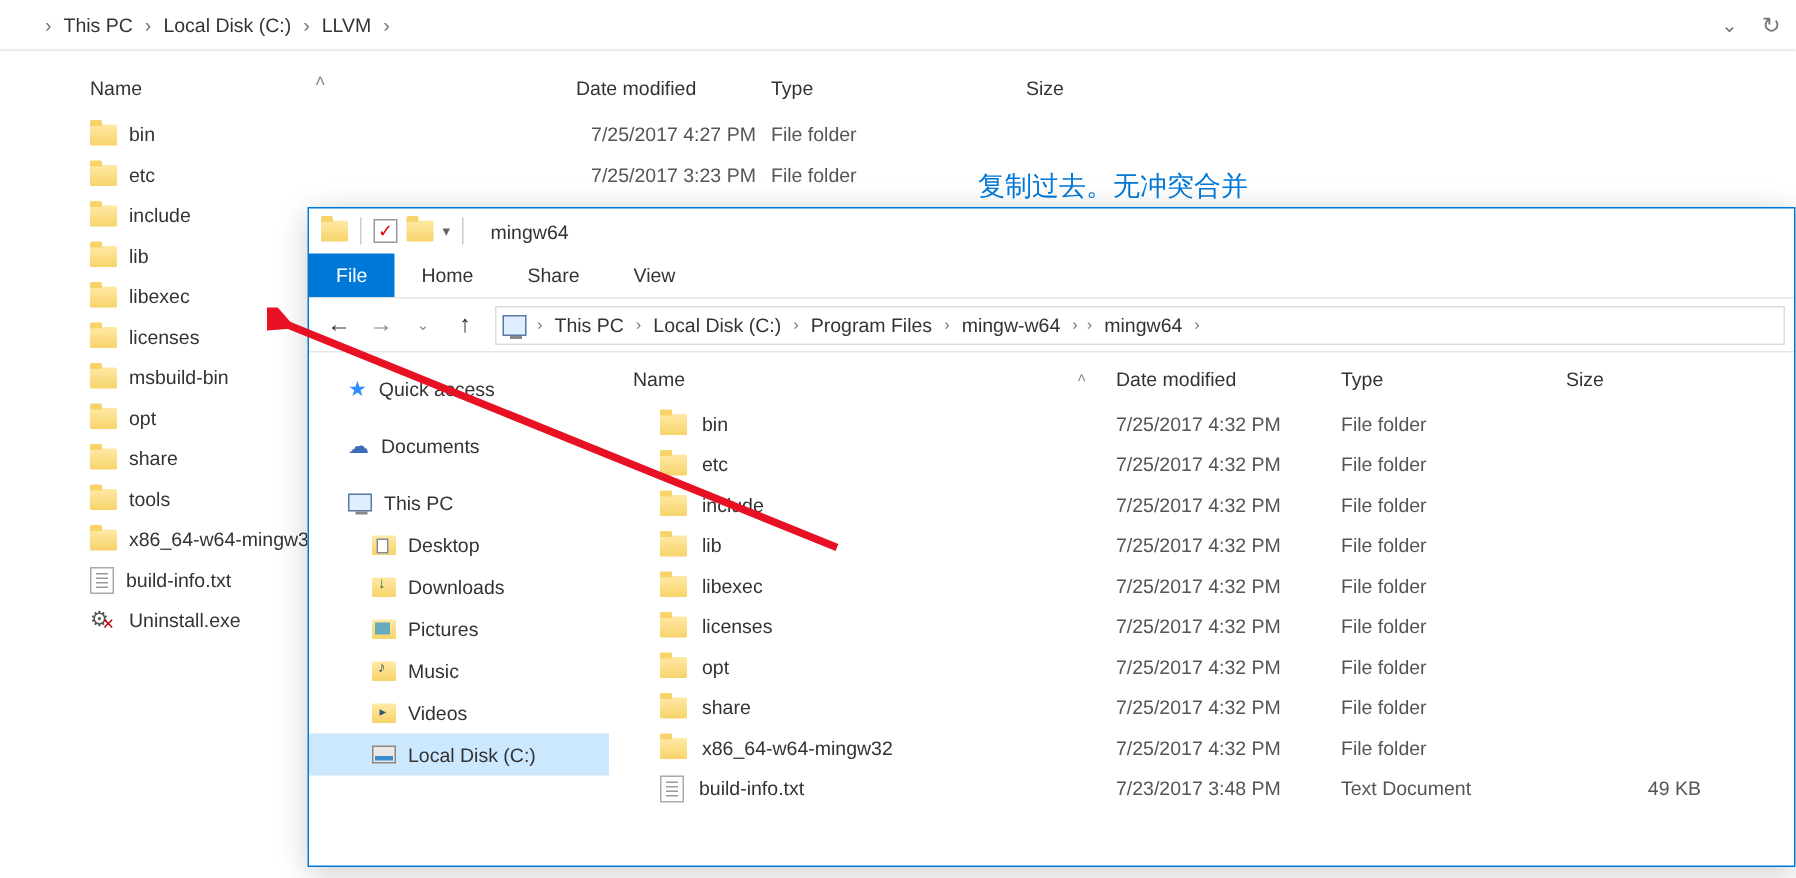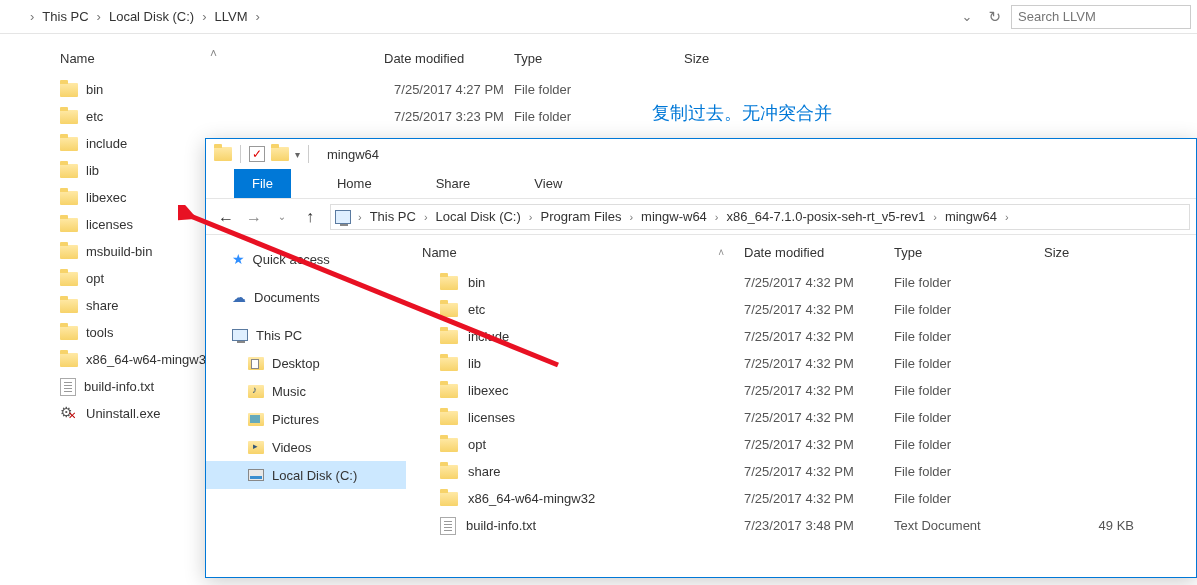--- a/index.html
+++ b/index.html
@@ -24,32 +24,32 @@
   .list1 .c-date { width: 130px; color: #555; text-align: center; }
   .list1 .c-type { width: 170px; color: #555; }
   .ico-folder { width: 18px; height: 14px; display: inline-block; background: linear-gradient(#ffe9a6,#f7d36a); border-radius: 1px; position: relative; }
   .ico-folder::before { content:""; position:absolute; top:-3px; left:0; width:8px; height:4px; background:#f7d36a; border-radius:1px 1px 0 0; }
   .ico-txt { width:16px; height:18px; display:inline-block; background:#fff; border:1px solid #aaa; position:relative; }
   .ico-txt::before { content:""; position:absolute; top:3px; left:3px; right:3px; height:1px; background:#999; box-shadow:0 3px 0 #999,0 6px 0 #999,0 9px 0 #999; }
   .ico-exe { width:18px; height:16px; display:inline-block; position:relative; }
   .ico-exe::before { content:"⚙"; position:absolute; font-size:14px; color:#555; left:0; top:-2px; }
   .ico-exe::after { content:"✕"; position:absolute; font-size:10px; color:#b00; left:8px; top:4px; }
 
-  .note { position:absolute; left:652px; top:101px; color:#0078d7; font-size:18px; }
+  .note { position:absolute; left:652px; top:112px; color:#0078d7; font-size:18px; }
 
   
   .win2 { position:absolute; left:205px; top:138px; width:992px; height:440px; background:#fff; border:1px solid #0078d7; box-shadow:0 4px 20px rgba(0,0,0,.2); }
   .win2 .titlebar { height:30px; display:flex; align-items:center; padding:0 8px; gap:6px; }
   .win2 .titlebar .tb-icon { width:18px; height:14px; }
   .win2 .titlebar .tb-chk { width:16px; height:16px; border:1px solid #999; display:inline-flex; align-items:center; justify-content:center; color:#d00; font-size:12px; }
   .win2 .titlebar .tb-sep { width:1px; height:18px; background:#ccc; margin:0 2px; }
   .win2 .titlebar .tb-dd { color:#666; font-size:10px; }
   .win2 .titlebar .tb-title { margin-left:10px; }
   .win2 .ribbon { height:30px; display:flex; align-items:stretch; border-bottom:1px solid #e5e5e5; }
-  .win2 .ribbon .tab { padding:0 18px; display:flex; align-items:center; color:#333;margin-left:28px; }
+  .win2 .ribbon .tab { padding:0 18px; display:flex; align-items:center; color:#333; }
   .win2 .ribbon .tab.active { background:#0078d7; color:#fff; }
   .win2 .addr2 { height:36px; display:flex; align-items:center; border-bottom:1px solid #e5e5e5; padding:0 6px; }
   .win2 .addr2 .nav-btn { width:28px; text-align:center; color:#888; font-size:16px; }
   .win2 .addr2 .nav-btn.enabled { color:#333; }
   .win2 .addr2 .crumbbar { flex:1; display:flex; align-items:center; border:1px solid #ddd; height:26px; padding:0 4px; margin-left:6px; }
   .win2 .addr2 .crumbbar .pc-ico { width:16px; height:14px; margin-right:4px; }
   .win2 .addr2 .crumb { padding:0 5px; }
   .win2 .addr2 .chev { color:#777; padding:0 3px; font-size:11px; }
   .win2 .content { display:flex; height:calc(100% - 96px); }
   .win2 .sidebar { width:200px; padding:10px 0; }
@@ -94,21 +94,20 @@
     <span class="chev">›</span>
     <span class="crumb">This PC</span>
     <span class="chev">›</span>
     <span class="crumb">Local Disk (C:)</span>
     <span class="chev">›</span>
     <span class="crumb">LLVM</span>
     <span class="chev">›</span>
     <span class="spacer"></span>
     <span class="dd">⌄</span>
     <span class="refresh">↻</span>
-    <input class="search" placeholder="Search LLVM" style="">
   </div>
 
   <div class="body1">
     <span class="legend-arrow">˄</span>
     <div class="hdr1">
       <div class="c-name">Name</div>
       <div class="c-date">Date modified</div>
       <div class="c-type">Type</div>
       <div class="c-size">Size</div>
     </div>
@@ -248,21 +247,20 @@
       <span class="ico-pc pc-ico"></span>
       <span class="chev">›</span>
       <span class="crumb">This PC</span>
       <span class="chev">›</span>
       <span class="crumb">Local Disk (C:)</span>
       <span class="chev">›</span>
       <span class="crumb">Program Files</span>
       <span class="chev">›</span>
       <span class="crumb">mingw-w64</span>
       <span class="chev">›</span>
-      <span class="crumb">x86_64-7.1.0-posix-seh-rt_v5-rev1</span>
       <span class="chev">›</span>
       <span class="crumb">mingw64</span>
       <span class="chev">›</span>
     </div>
   </div>
   <div class="content">
     <div class="sidebar">
       <div class="item">
           <span class="ico-star">★</span>
           <span>Quick access</span>
@@ -275,26 +273,30 @@
       <div style="height:10px"></div>
       <div class="item">
           <span class="ico-pc"></span>
           <span>This PC</span>
         </div>
       <div class="item sub">
           <span class="ico-docs ico-desktop"></span>
           <span>Desktop</span>
         </div>
       <div class="item sub">
-          <span class="ico-music"></span>
-          <span>Music</span>
+          <span class="ico-down"></span>
+          <span>Downloads</span>
         </div>
       <div class="item sub">
           <span class="ico-pics"></span>
           <span>Pictures</span>
+        </div>
+      <div class="item sub">
+          <span class="ico-music"></span>
+          <span>Music</span>
         </div>
       <div class="item sub">
           <span class="ico-vids"></span>
           <span>Videos</span>
         </div>
       <div class="item sub sel">
           <span class="ico-disk"></span>
           <span>Local Disk (C:)</span>
         </div>
     </div>

